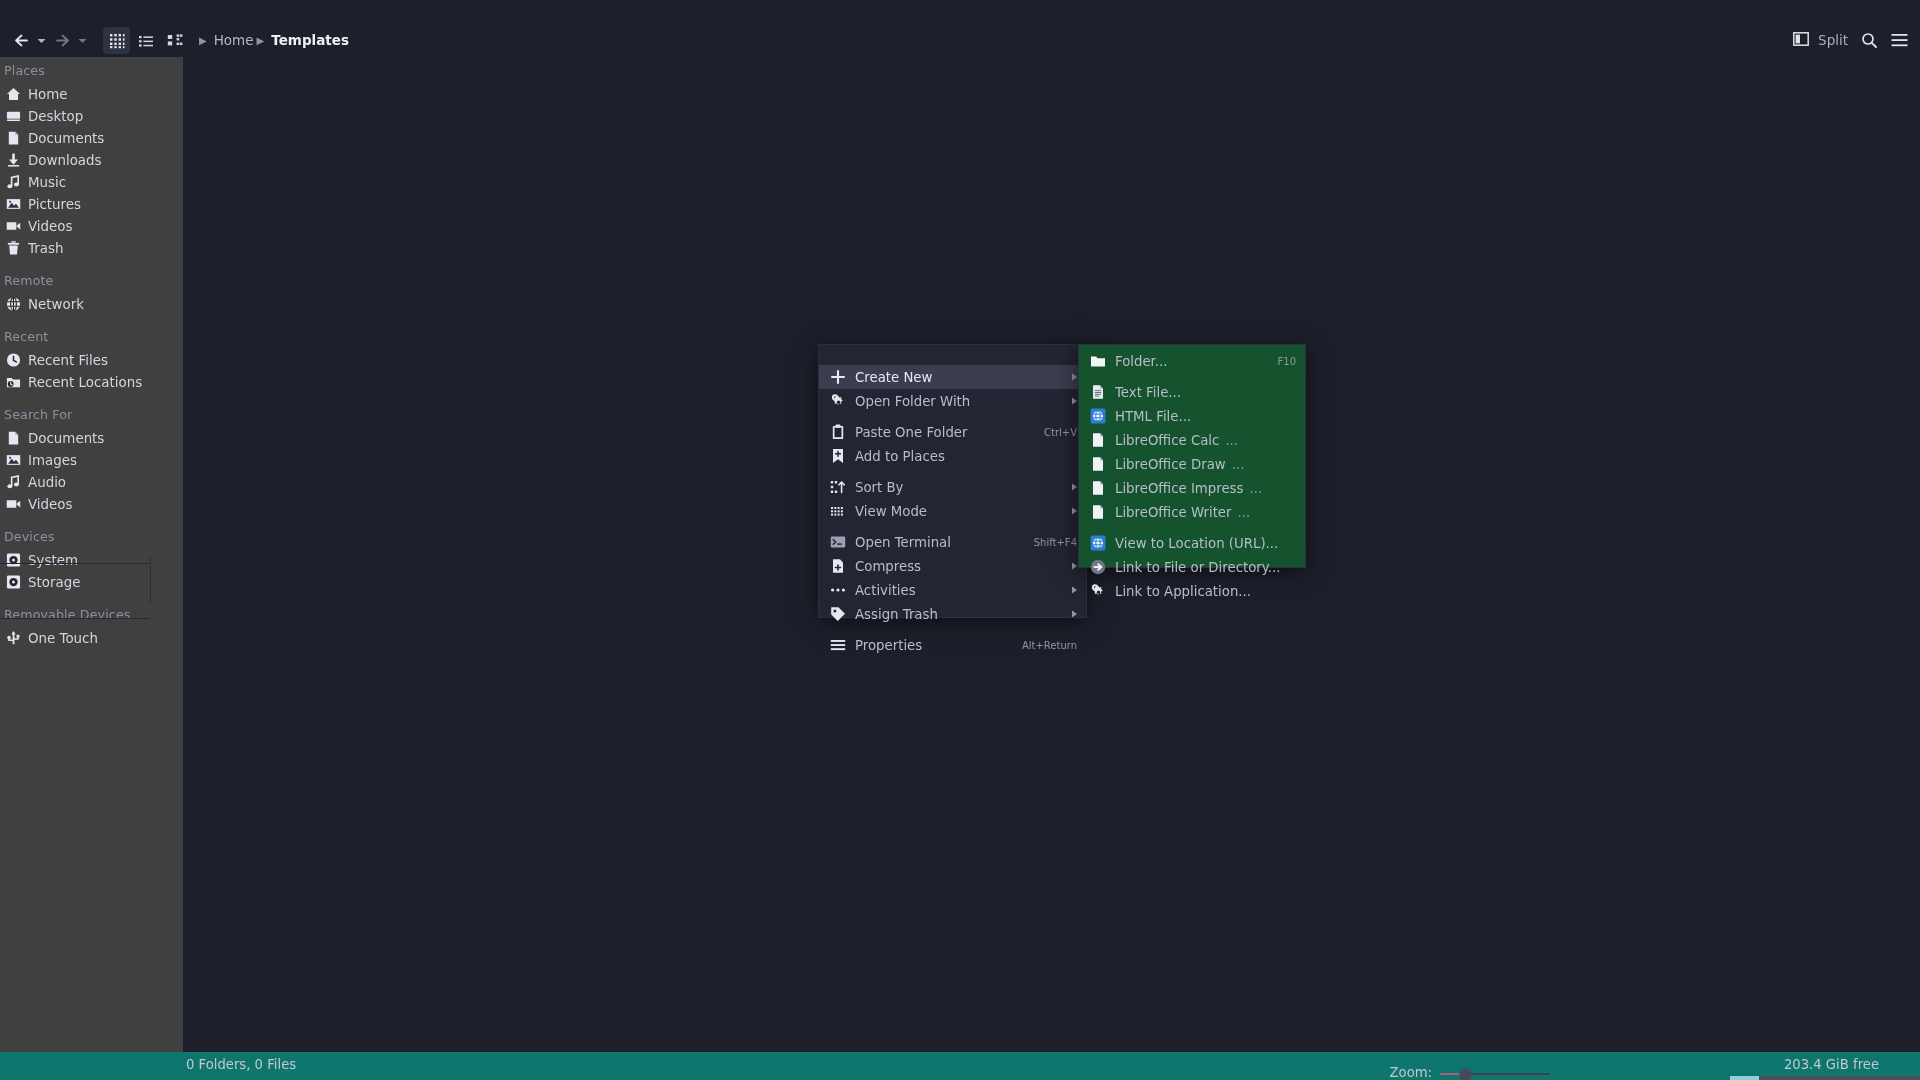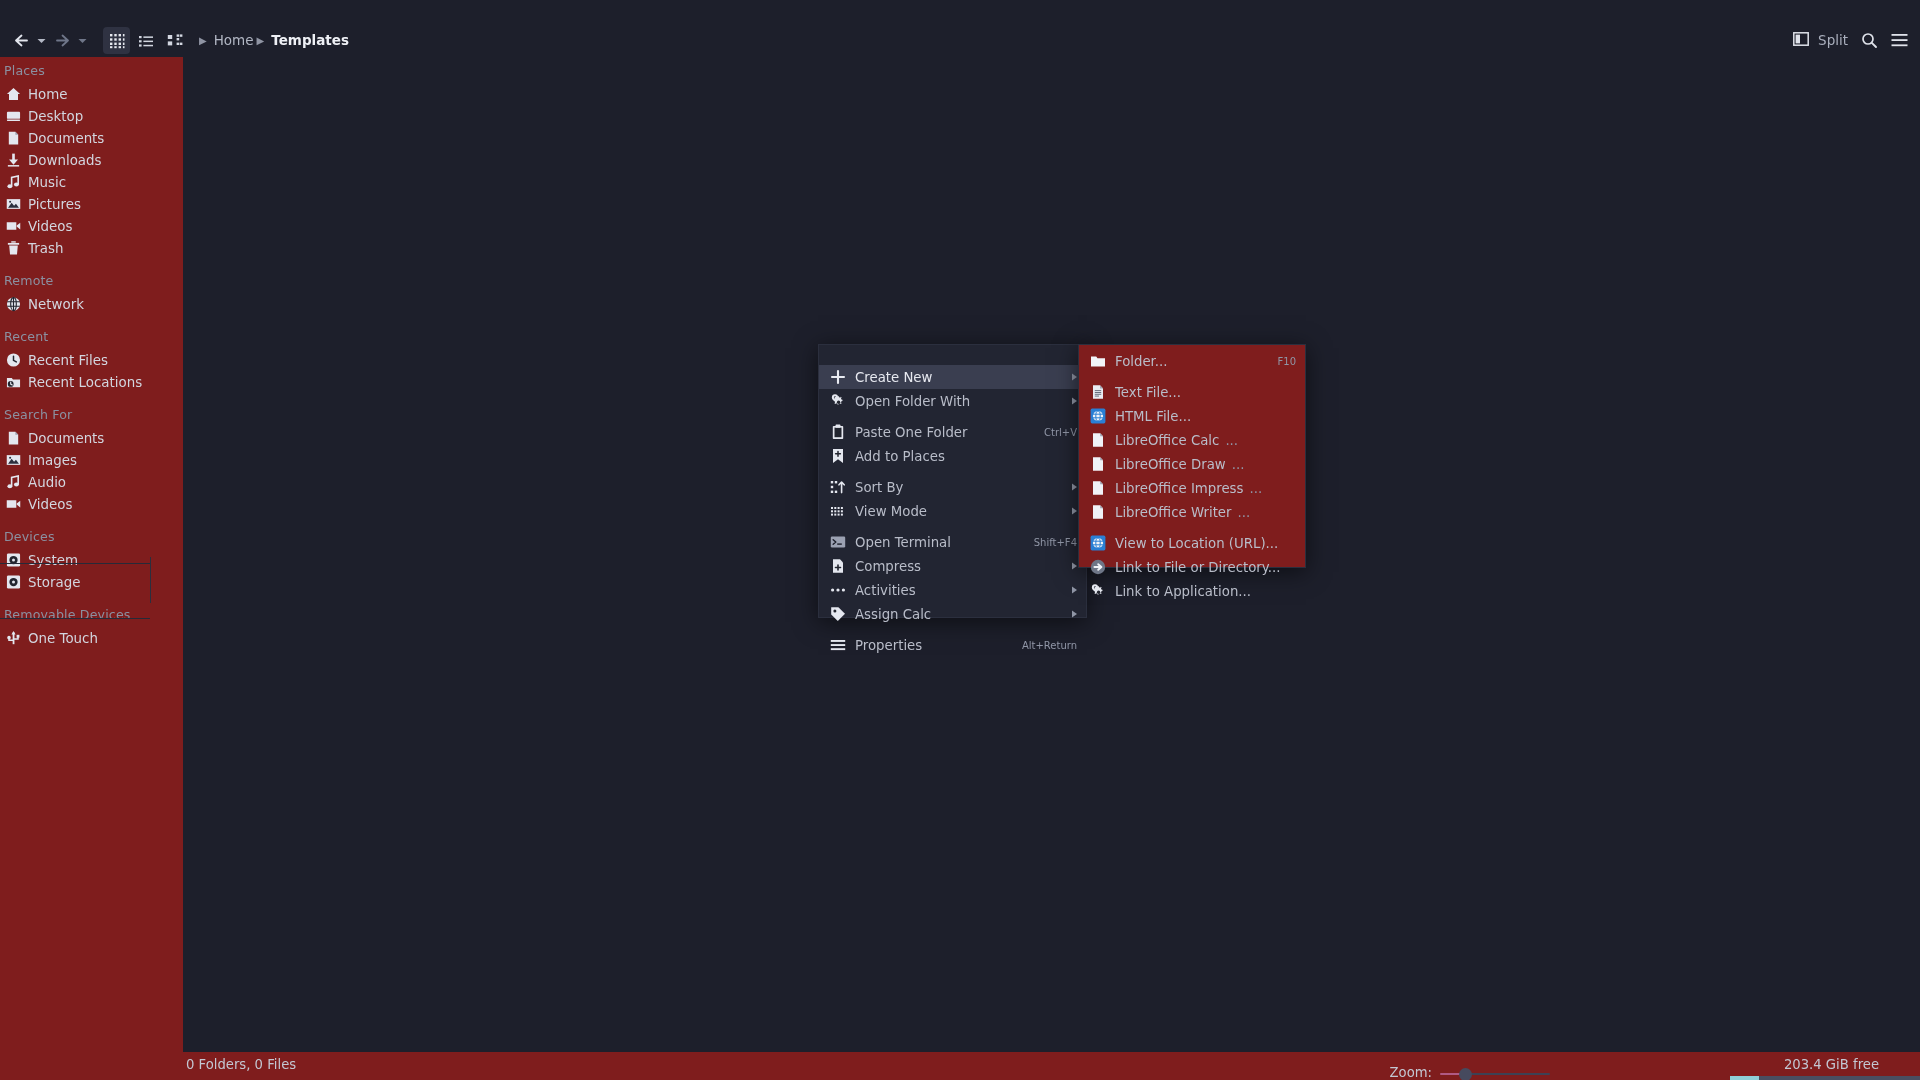--- a/index.html
+++ b/index.html
@@ -57,61 +57,61 @@
   .bc-item.current { color:#eef0f5; font-weight:bold; }
 
   .tb-right { position:absolute; top:0; right:0; height:34px; display:flex; align-items:center; }
   .split-btn { display:flex; align-items:center; gap:9px; padding:0 6px; height:27px; }
   .split-label { font-size:13.5px; color:#a9aebc;text-align:center; }
   .icon-btn { width:30px; height:27px; display:flex; align-items:center; justify-content:center; }
 
   
   .sidebar {
     position:absolute; top:57px; left:0; width:183px; bottom:28px;
-    background:#7f1d1d;
+    background:#404040;
   }
   .side-head {
     font-size:12.6px; color:#8b90a0; padding:6px 0 5px 4px; letter-spacing:.15px;
   }
   .side-item {
     display:flex; align-items:center; height:22px; padding-left:6px; gap:7px;
     font-size:13.4px; color:#d3d6df; white-space:nowrap;
   }
   .side-item .sicon { width:15px; height:15px; display:flex; align-items:center; justify-content:center; flex:0 0 15px; }
   .side-gap { height:8px; }
   .side-sep {
     position:absolute; left:0; width:150px; height:1px; background:#262a38;
   }
   .side-vline { position:absolute; width:1px; background:#2b2f3e; }
 
   
   .content { position:absolute; top:57px; left:183px; right:0; bottom:28px; background:#1d1f2b; }
 
   
-  .statusbar { position:absolute; left:0; bottom:0; width:1920px; height:28px; background:#7f1d1d; }
+  .statusbar { position:absolute; left:0; bottom:0; width:1920px; height:28px; background:#0f766e; }
   .status-count { position:absolute; left:186px; top:5px; font-size:13.2px; color:#c3c7d2; }
   .zoom-wrap { position:absolute; right:370px; top:0; height:28px; display:flex; align-items:flex-end; gap:8px; }
   .zoom-label { font-size:13.2px; color:#c3c7d2; }
   .zoom-slider { position:relative; width:110px; height:12px; display:flex; align-items:center; }
   .zoom-track-filled { position:absolute; left:0; width:24px; height:2px; background:#b05a84; border-radius:1px; }
   .zoom-track-rest { position:absolute; left:24px; right:0; height:2px; background:#3d4154; border-radius:1px; }
   .zoom-handle { position:absolute; left:19px; width:13px; height:13px; border-radius:50%; background:#464a5e; }
   .free-space { position:absolute; right:41px; top:5px; font-size:13.2px; color:#c3c7d2; }
   .free-bar { position:absolute; right:0; bottom:0; width:190px; height:4px; background:#4a4e60; }
   .free-bar-fill { position:absolute; left:0; top:0; height:4px; width:29px; background:#8fd0d8; }
   .menu-main {
     position:absolute; left:806px; top:344px; width:269px; height:274px;
     background:#222532; border:1px solid #2b2f3e;
     box-shadow:0 4px 22px rgba(0,0,0,.55);
     padding:20px 0;
     margin-left:12px;
   }
   .menu-sub {
     position:absolute; left:1078px; top:344px; width:228px; height:224px;
-    background:#7f1d1d; border:1px solid #2b2f3e;
+    background:#14532d; border:1px solid #2b2f3e;
     box-shadow:0 4px 22px rgba(0,0,0,.55);
     padding:4px 0;
   }
   .mitem {
     position:relative; display:flex; align-items:center; height:24px;
     padding-left:10px; font-size:13.3px; color:#b9bdc9; white-space:nowrap;
   }
   .mitem.hl { background:#3a3e50; color:#e7e9f0; }
   .mitem .micon { width:17px; flex:0 0 17px; display:flex; align-items:center; justify-content:center; margin-right:9px; }
   .mitem .mlabel { flex:1 1 auto; }
@@ -561,21 +561,21 @@
               <path d="M1 1 L6 4.5 L1 8 Z" fill="#9096a6"></path>
             </svg></span>
         </div>
         <div class="mitem">
           <span class="micon">
             <svg width="16" height="16" viewBox="0 0 16 16">
               <path d="M1.2 1.2 L8.4 1.2 L15 7.8 L7.8 15 L1.2 8.4 Z" fill="#e4e7ef"></path>
               <circle cx="4.9" cy="4.9" r="1.5" fill="#22252f"></circle>
             </svg>
           </span>
-          <span class="mlabel">Assign Calc</span>
+          <span class="mlabel">Assign Trash</span>
           <span class="marrow"><svg width="7" height="9" viewBox="0 0 7 9">
               <path d="M1 1 L6 4.5 L1 8 Z" fill="#9096a6"></path>
             </svg></span>
         </div>
         <div class="msep"></div>
         <div class="mitem">
           <span class="micon">
             <svg width="16" height="16" viewBox="0 0 16 16">
               <g fill="#e4e7ef">
                 <rect x="0.8" y="3" width="14.4" height="1.9"></rect>

